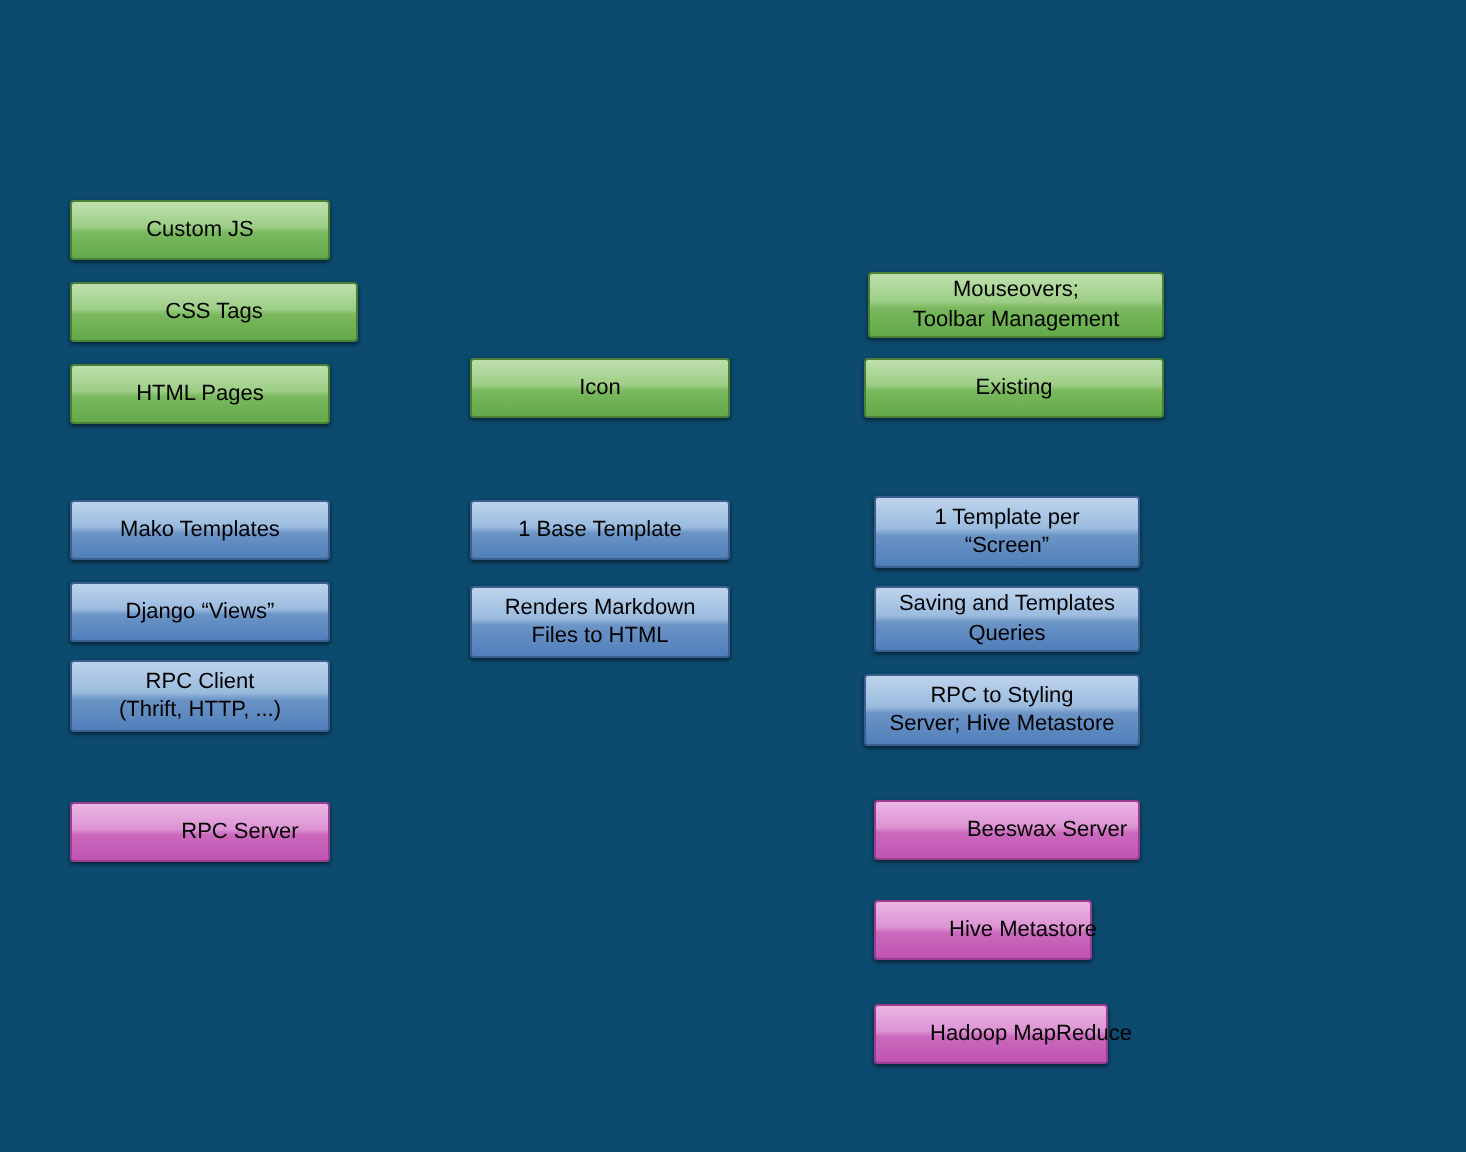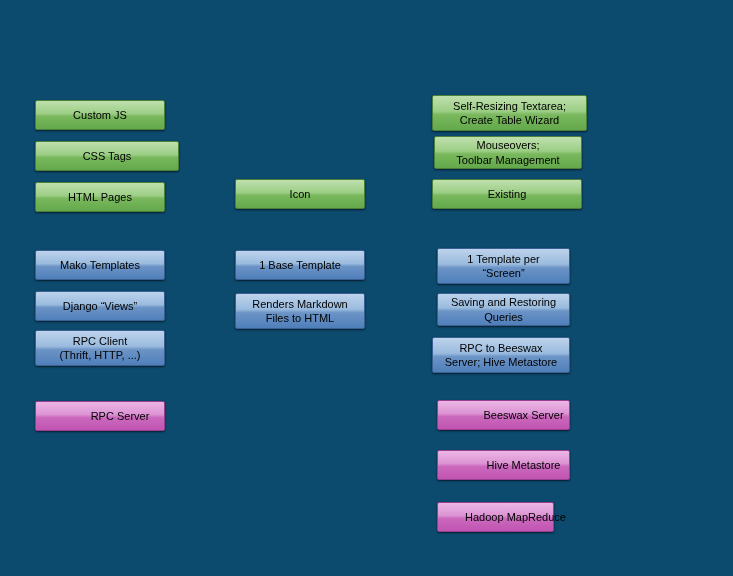--- a/index.html
+++ b/index.html
@@ -85,54 +85,50 @@
 
   <div class="box blue" style="left:235px; top:250px; width:130px; height:30px">
     <span>1 Base Template</span>
   </div>
 
   <div class="box blue" style="left:235px; top:293px; width:130px; height:36px">
     <span>Renders Markdown</span>
     <span>Files to HTML</span>
   </div>
 
-  <div class="box green" style="left:432px; top:95px; width:155px; height:36px">
-    <span>Self-Resizing Textarea;</span>
-    <span>Create Table Wizard</span>
-  </div>
 
   <div class="box green" style="left:434px; top:136px; width:148px; height:33px">
     <span>Mouseovers;</span>
     <span>Toolbar Management</span>
   </div>
 
   <div class="box green" style="left:432px; top:179px; width:150px; height:30px">
     <span>Existing</span>
   </div>
 
   <div class="box blue" style="left:437px; top:248px; width:133px; height:36px">
     <span>1 Template per</span>
     <span>“Screen”</span>
   </div>
 
   <div class="box blue" style="left:437px; top:293px; width:133px; height:33px">
-    <span>Saving and Restoring</span>
+    <span>Saving and Templates</span>
     <span>Queries</span>
   </div>
 
   <div class="box blue" style="left:432px; top:337px; width:138px; height:36px">
-    <span>RPC to Beeswax</span>
+    <span>RPC to Styling</span>
     <span>Server; Hive Metastore</span>
   </div>
 
   <div class="box magenta" style="left:437px; top:400px; width:133px; height:30px">
     <span>Beeswax Server</span>
   </div>
 
-  <div class="box magenta" style="left:437px; top:450px; width:133px; height:30px">
+  <div class="box magenta" style="left:437px; top:450px; width:109px; height:30px">
     <span>Hive Metastore</span>
   </div>
 
   <div class="box magenta" style="left:437px; top:502px; width:117px; height:30px">
     <span>Hadoop MapReduce</span>
   </div>
 
 </div>
 
 </body></html>

